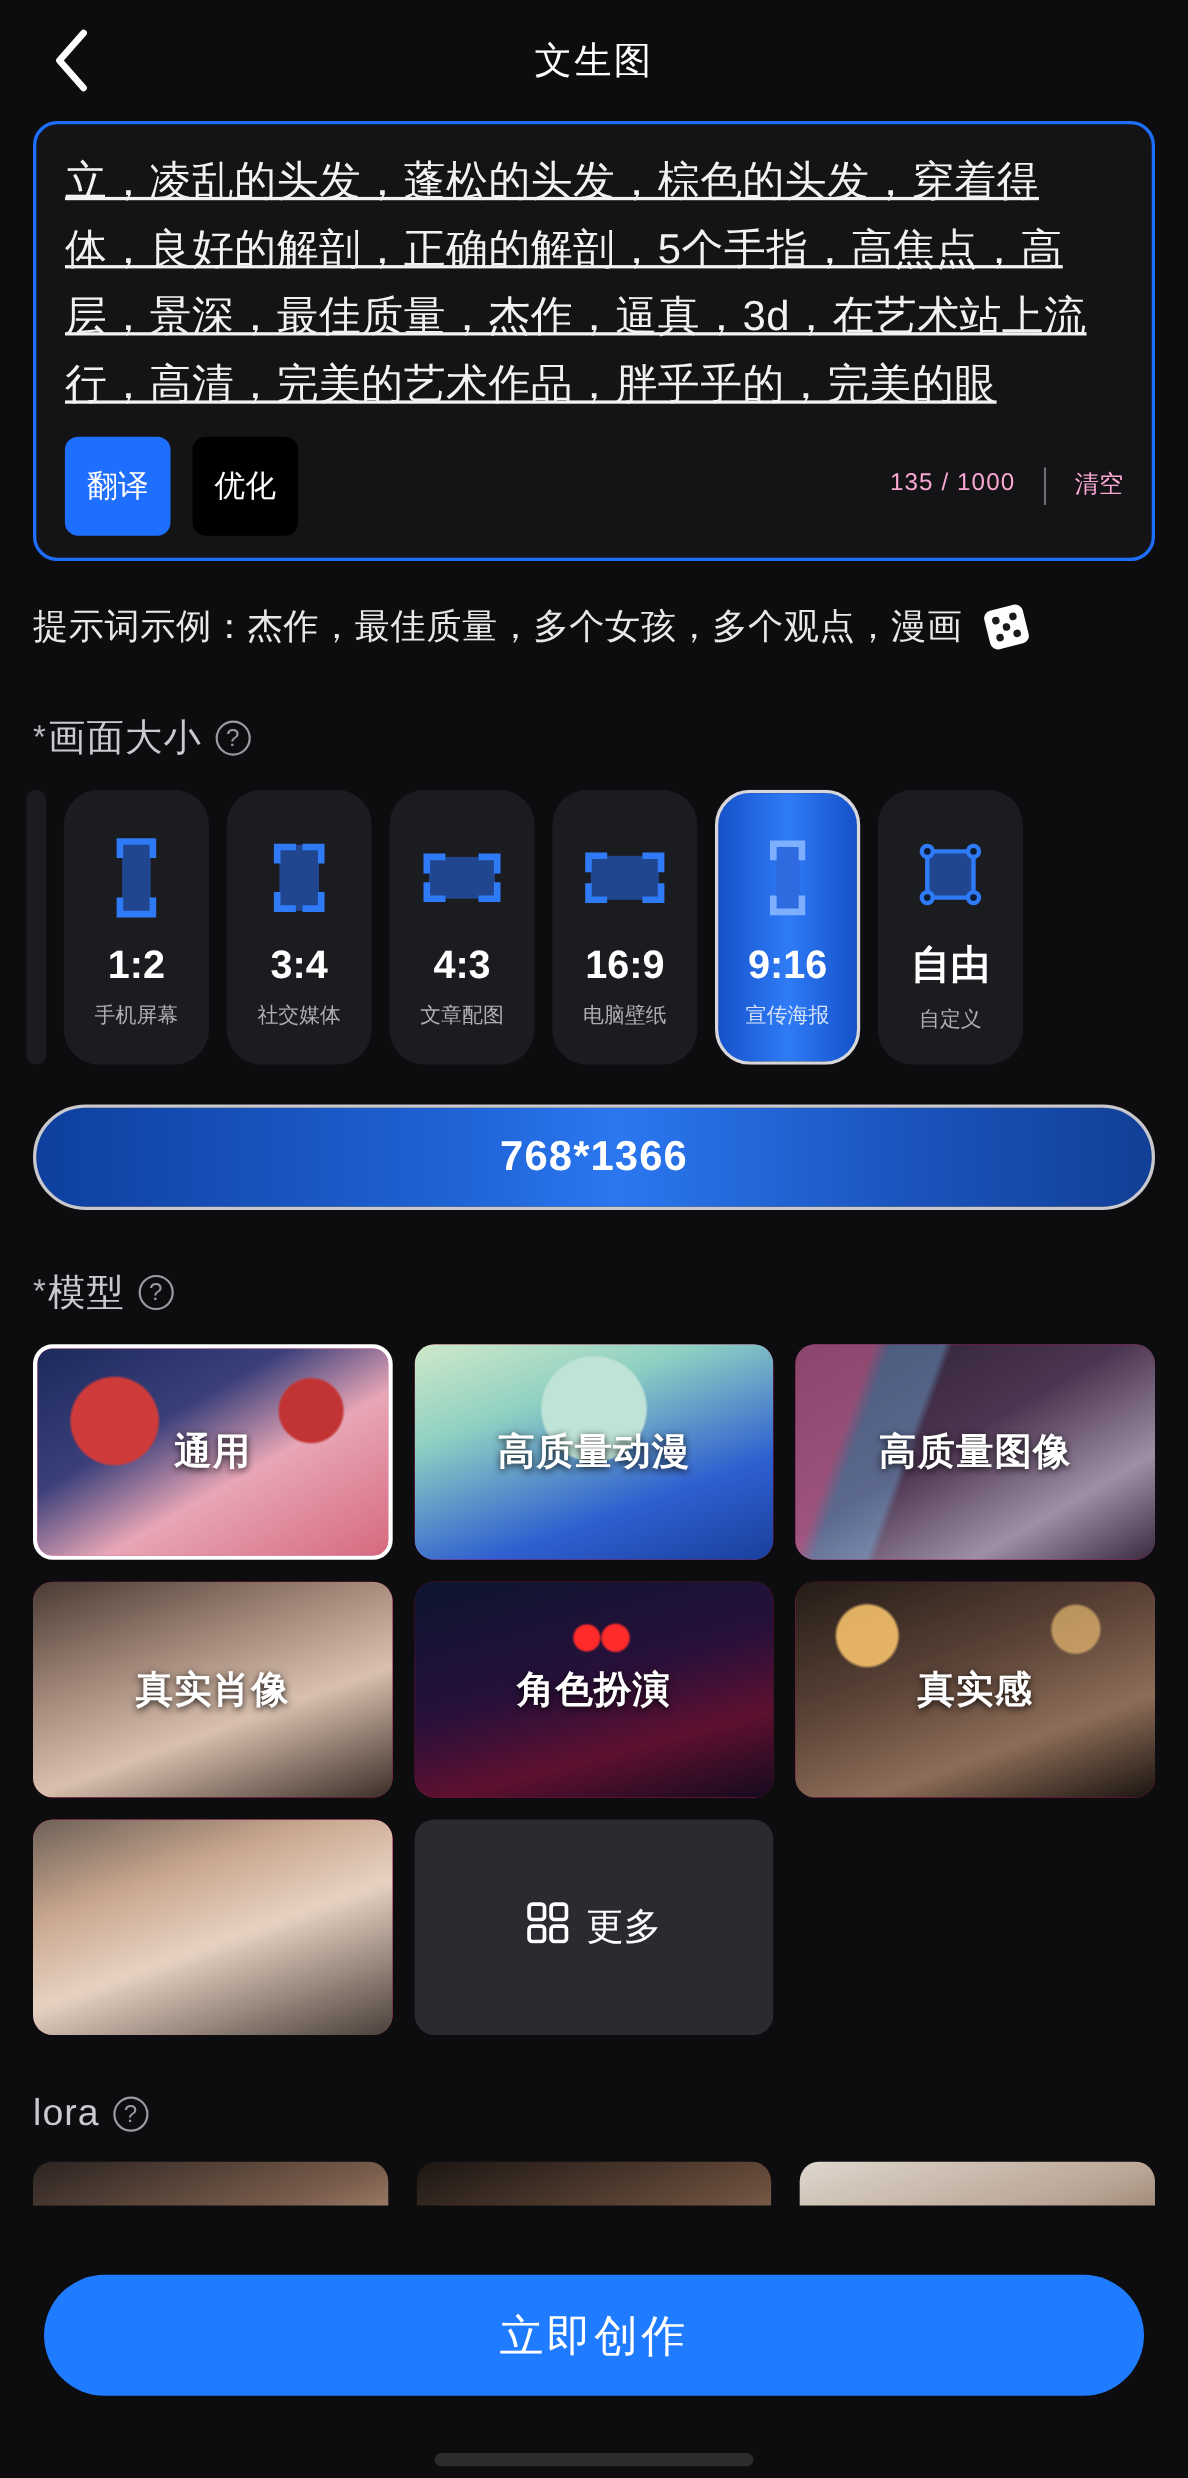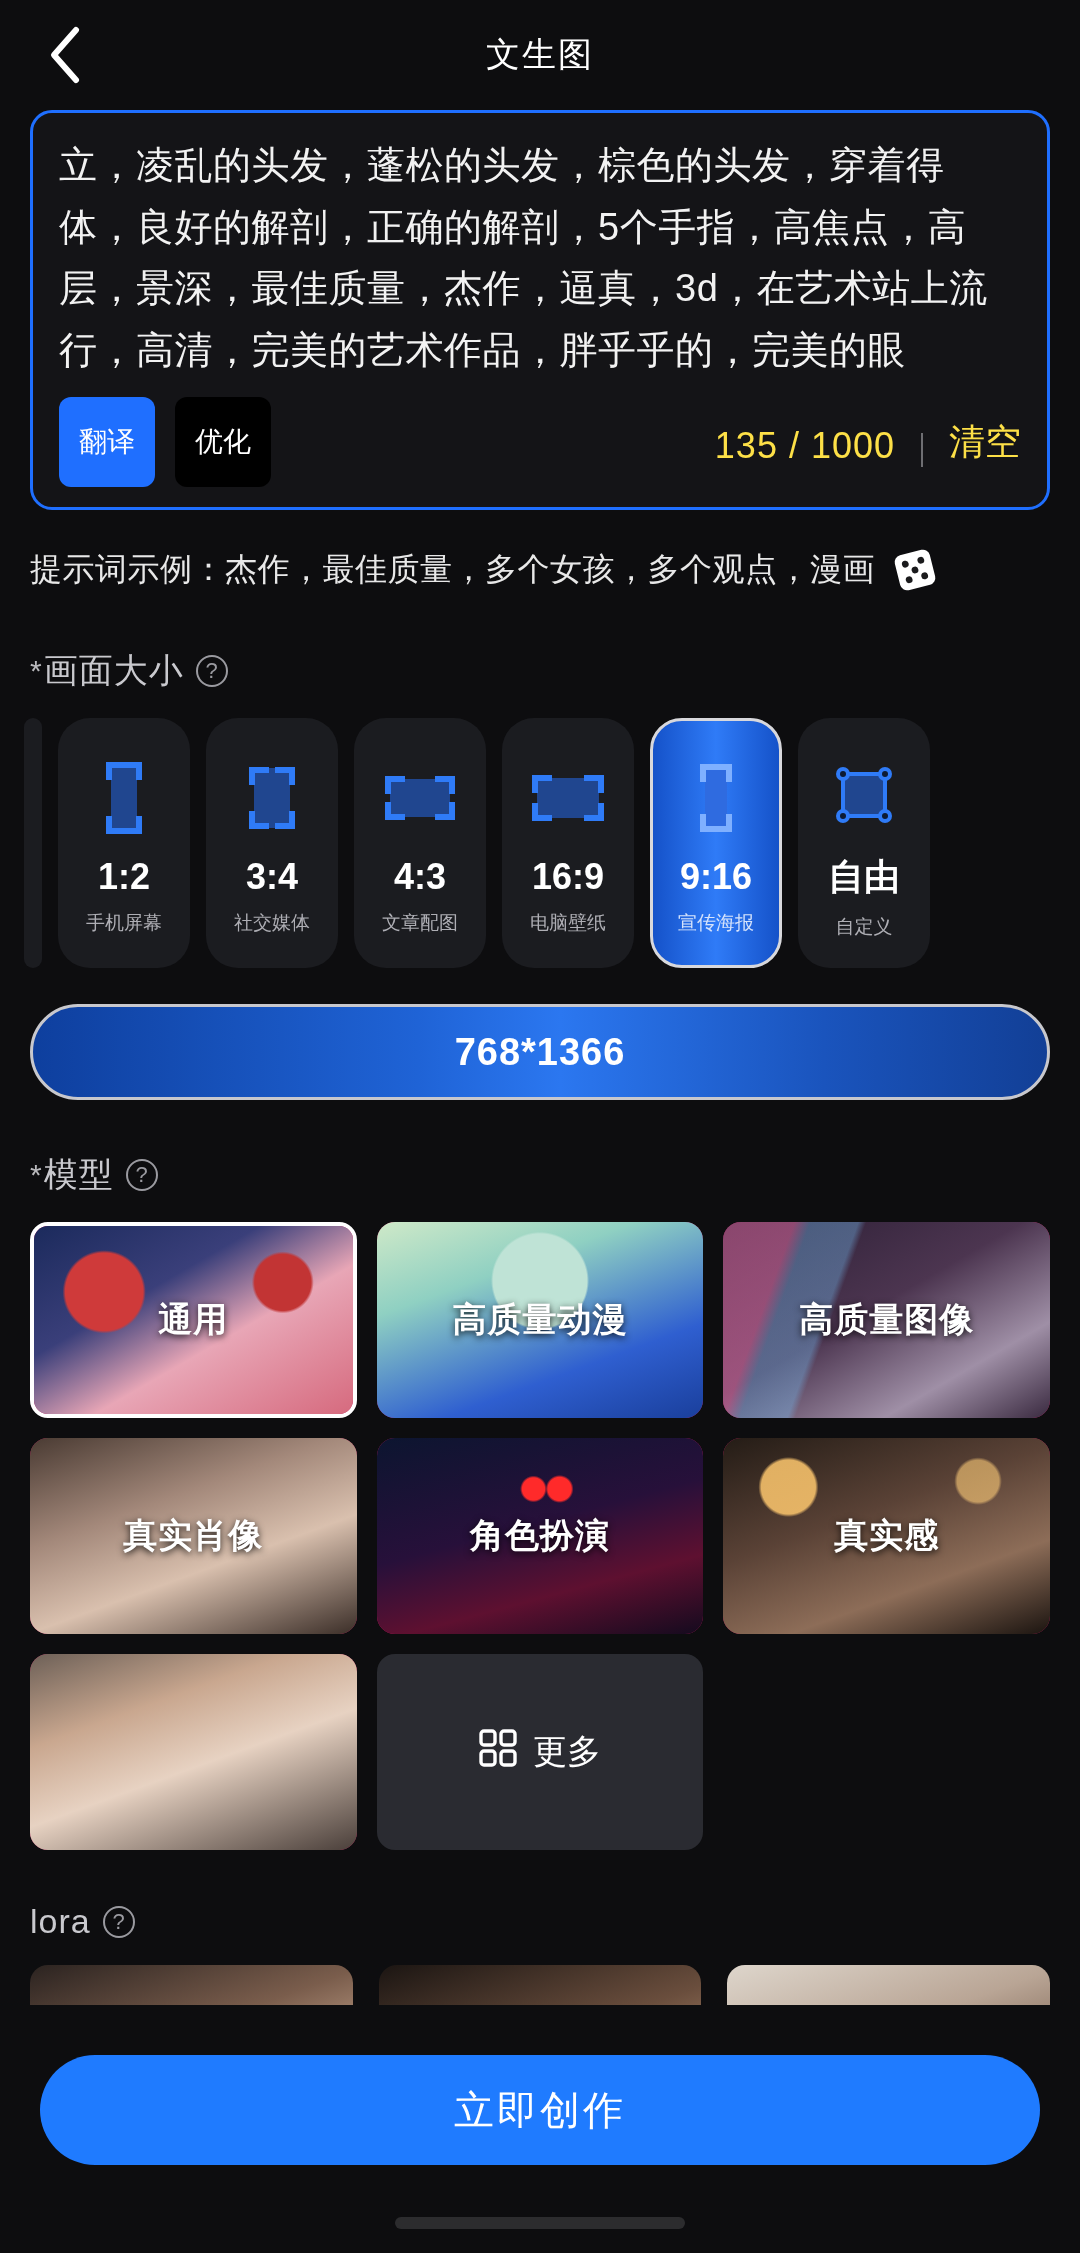--- a/index.html
+++ b/index.html
@@ -29,34 +29,34 @@
   
   .prompt-wrap { padding: 0 30px; }
   .prompt-box {
     border: 3px solid #1f6fff; border-radius: 22px;
     background: #141417; padding: 22px 26px 20px 26px;
     position: relative;
   }
   .prompt-text {
     font-size: 38px; line-height: 1.62; color: #f2f2f2;
     letter-spacing: 0.5px; word-break: break-all;
-    max-height: 250px; overflow: hidden;
+    max-height: 250px; overflow: hidden; text-decoration: underline;
   }
   .prompt-footer {
     display: flex; align-items: center; margin-top: 16px;
   }
   .chip {
     font-size: 28px; color: #ffffff; border-radius: 12px;
     padding: 26px 20px; margin-right: 20px; cursor: pointer; white-space: nowrap;
   }
   .chip.translate { background: #1f6fff; }
   .chip.optimize  { background: #000000; }
   .prompt-meta {
-    margin-left: auto; display: flex; align-items: flex-end;
-    font-size: 36px; color: #fde047;
+    margin-left: auto; display: flex; align-items: flex-start;
+    font-size: 22px; color: #f9a8d4;
   }
   .prompt-meta .counter { letter-spacing: 1px; }
   .prompt-meta .divider {
     width: 2px; height: 34px; background: #6e6e72; margin: 0 26px;
   }
   .prompt-meta .clear { cursor: pointer; }
 
   
   .hint-row {
     display: flex; align-items: center;
@@ -136,21 +136,21 @@
 
   
   .lora-strip {
     display: grid; grid-template-columns: repeat(3, 1fr); gap: 26px;
     padding: 0 30px; height: 40px; overflow: hidden;
   }
   .lora-card { border-radius: 18px; overflow: hidden; height: 190px; cursor: pointer; }
 
   
   .bottom-bar {
-    position: absolute; left: 0; right: 0; bottom: 13px; height: 215px;
+    position: absolute; left: 0; right: 0; bottom: 0; height: 215px;
     background: #0d0d0f; padding: 30px 40px 0 40px; text-align: right;
   }
   .create-btn {
     height: 110px; border-radius: 55px; background: #1f7bff;
     display: flex; align-items: center; justify-content: center;
     color: #ffffff; font-size: 40px; letter-spacing: 3px; cursor: pointer;
   }
   .home-indicator {
     width: 290px; height: 12px; border-radius: 6px; background: #2c2c2e;
     margin: 52px auto 0 auto;

